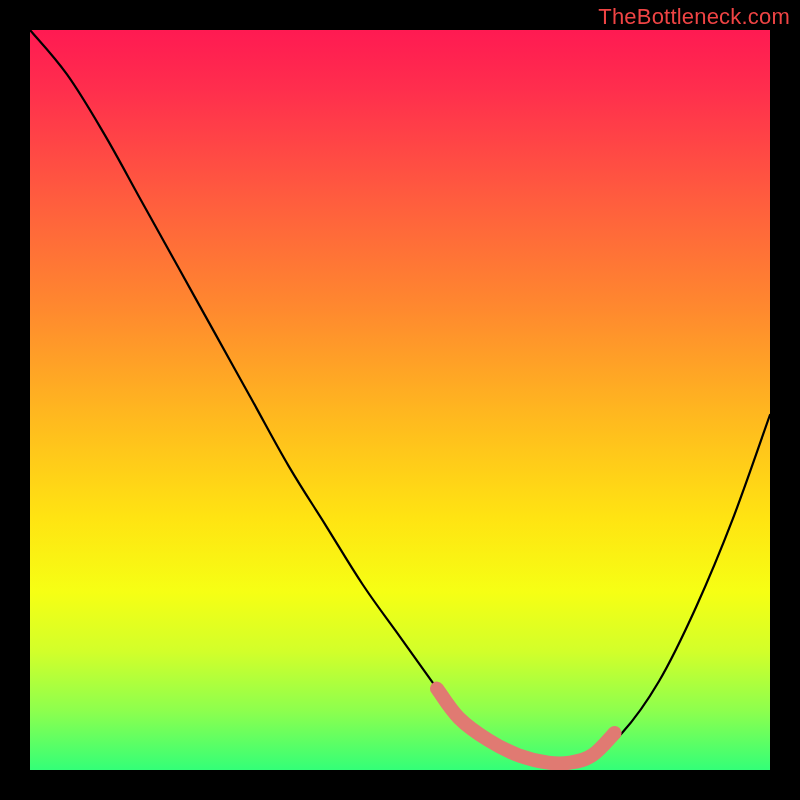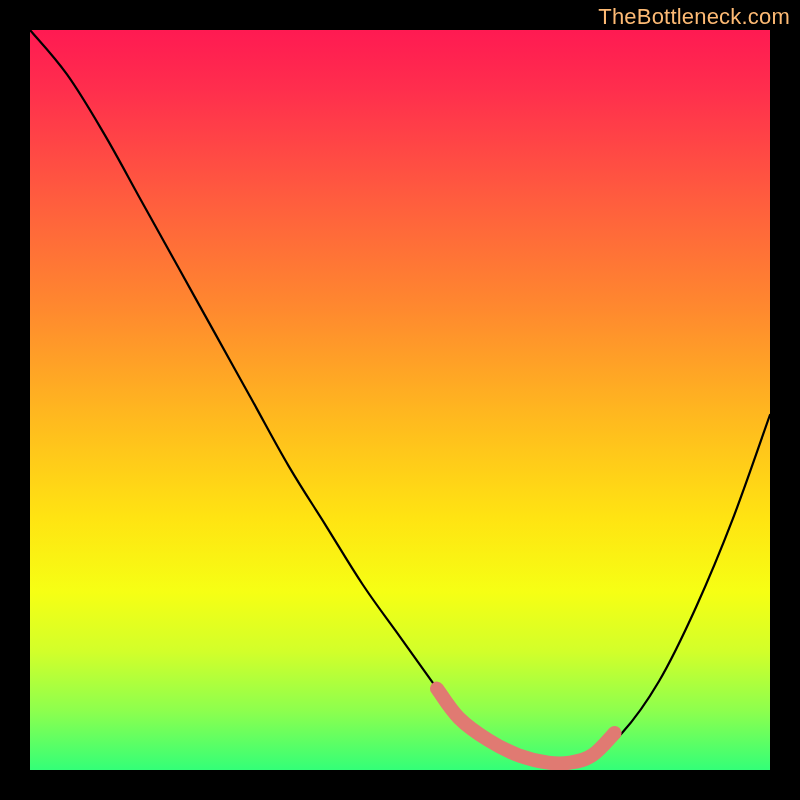--- a/index.html
+++ b/index.html
@@ -14,21 +14,21 @@
   .frame {
     position: relative;
     width: 800px;
     height: 800px;
     background: #000;
   }
   .watermark {
     position: absolute;
     top: 4px;
     right: 10px;
-    color: #fdba74;
+    color: #ef4444;
     font-size: 22px;
     font-weight: 500;
     letter-spacing: 0.2px;
     user-select: none;
   }
   .plot-area {
     position: absolute;
     left: 30px;
     top: 30px;
     width: 740px;

